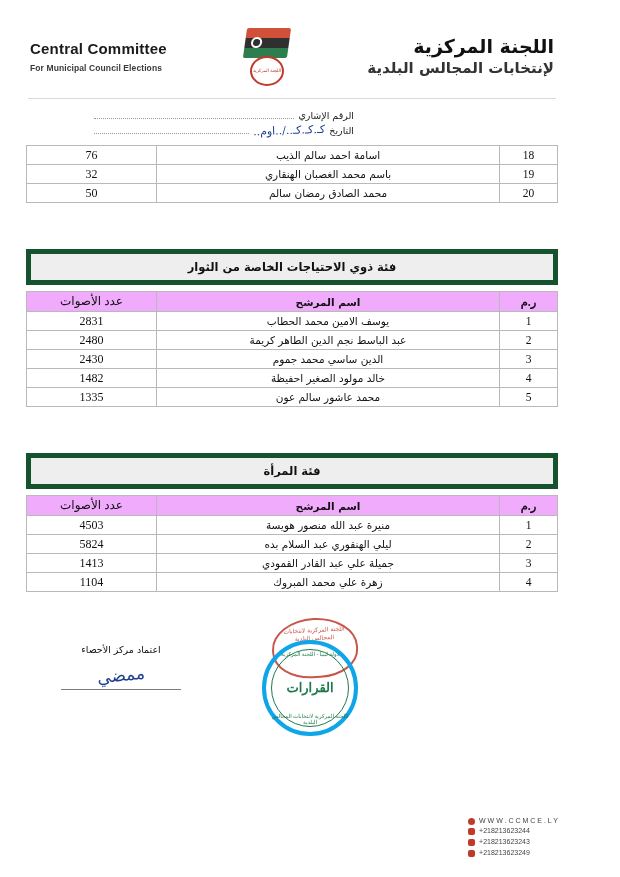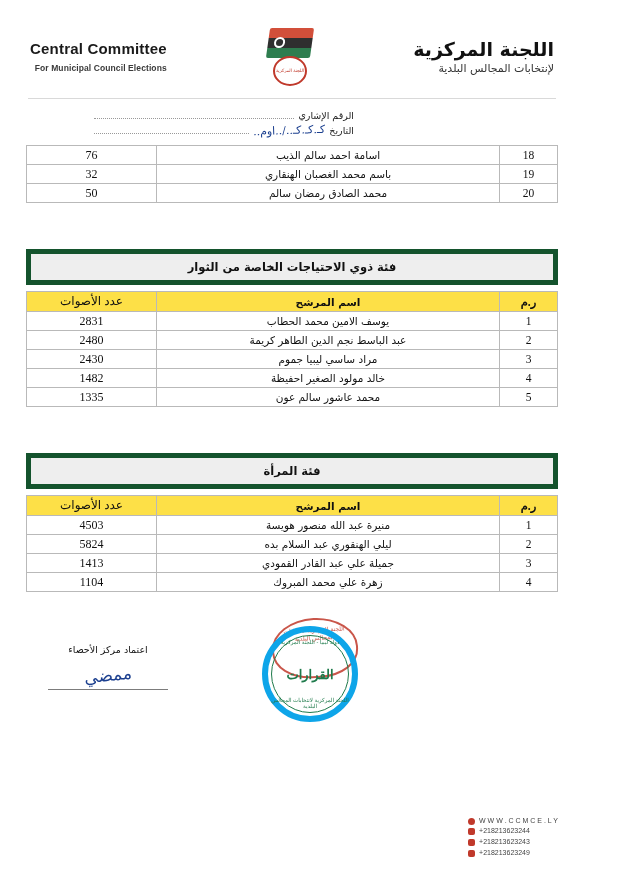--- a/index.html
+++ b/index.html
@@ -42,38 +42,38 @@
     color: #1a1a1a;
     letter-spacing: .2px;
   }
   .header-left .en-sub {
     font-family: "Liberation Sans", sans-serif;
     font-weight: bold;
     font-size: 8.5px;
     color: #3a3a3a;
     margin-top: 6px;
     letter-spacing: .1px;
-    text-align: right;
   }
   .header-right {
     text-align: right;
     line-height: 1.15;
     direction: rtl;
   }
   .header-right .ar-title {
     font-family: "DejaVu Sans", sans-serif;
     font-weight: bold;
     font-size: 19px;
     color: #111;
   }
   .header-right .ar-sub {
     font-family: "DejaVu Sans", sans-serif;
-    font-size: 11px;
+    font-size: 15px;
     color: #333;
     margin-top: 2px;
+    font-weight: bold;
   }
   .logo {
     width: 58px;
     height: 62px;
     position: relative;
     margin: 0 10px;
     flex: 0 0 auto;
   }
   .logo .flag {
     position: absolute;
@@ -185,21 +185,21 @@
     text-align: center;
     font-family: "Liberation Serif", serif;
     font-size: 12px;
     font-weight: normal;
   }
   table.doc .c-name {
     text-align: center;
     font-size: 10.5px;
   }
   table.doc thead th {
-    background: #fde047;
+    background: #f0abfc;
     font-weight: bold;
     font-size: 10px;
     height: 20px;
   }
 
   
   .cont-table {
     margin-top: 8px;
   }
 
@@ -221,27 +221,27 @@
 
   
   .stamp-area {
     position: relative;
     height: 150px;
     margin-top: 26px;
   }
   .stamp-round {
     position: absolute;
     left: 262px;
-    top: 8px;
+    top: 22px;
     width: 96px;
     height: 96px;
-    border: 6px solid #0ea5e9;
+    border: 4px solid #0ea5e9;
     border-radius: 50%;
     color: #1e7a4b;
-    font-family: Liberation Sans, sans-serif;
+    font-family: Liberation Serif, serif;
     display: flex;
     align-items: center;
     justify-content: center;
     box-sizing: border-box;
   }
   .stamp-round .inner {
     width: 78px;
     height: 78px;
     border: 1px solid #1e7a4b;
     border-radius: 50%;
@@ -277,21 +277,21 @@
     font-size: 6px;
     text-align: center;
     padding-top: 6px;
     box-sizing: border-box;
     opacity: .85;
     transform: rotate(-3deg);
     line-height: 1.3;
   }
   .approval {
     position: absolute;
-    left: 33px;
+    left: 46px;
     top: 26px;
     width: 150px;
     text-align: center;
     direction: rtl;
   }
   .approval .label {
     font-family: "DejaVu Sans", sans-serif;
     font-size: 9.5px;
     color: #111;
   }
@@ -412,21 +412,21 @@
           <td class="c-name">يوسف الامين محمد الحطاب</td>
           <td class="c-votes">2831</td>
         </tr>
         <tr>
           <td class="c-num">2</td>
           <td class="c-name">عبد الباسط نجم الدين الطاهر كريمة</td>
           <td class="c-votes">2480</td>
         </tr>
         <tr>
           <td class="c-num">3</td>
-          <td class="c-name">مراد ساسي ليبيا جموم</td>
+          <td class="c-name">الدين ساسي محمد جموم</td>
           <td class="c-votes">2430</td>
         </tr>
         <tr>
           <td class="c-num">4</td>
           <td class="c-name">خالد مولود الصغير احفيظة</td>
           <td class="c-votes">1482</td>
         </tr>
         <tr>
           <td class="c-num">5</td>
           <td class="c-name">محمد عاشور سالم عون</td>

